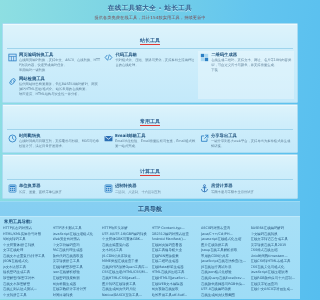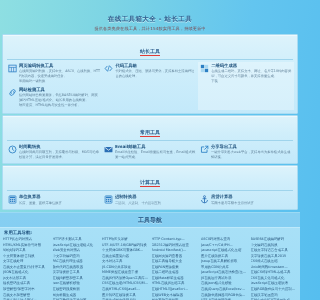--- a/index.html
+++ b/index.html
@@ -5,21 +5,21 @@
   html,body{margin:0;padding:0;}
   body{
     width:300px;height:300px;overflow:hidden;
     font-family:"DejaVu Sans","Liberation Sans",sans-serif;
     background:linear-gradient(100deg,#8edfe2 0%,#7ed5e4 28%,#63c5ef 68%,#56beef 100%);
     color:#2b4e66;
   }
   .page{width:300px;height:300px;position:relative;}
 
   
-  .masthead{padding:4px 0 2px;text-align:center;margin-top:11px;}
+  .masthead{padding:4px 0 2px;text-align:center;}
   .site-title{
     font-size:6.5px;font-weight:bold;color:#2f5f8e;letter-spacing:.4px;
     text-shadow:0 1px 0 rgba(255,255,255,.55);
   }
   .site-sub{font-size:4.2px;color:#7a4a52;margin-top:2px;letter-spacing:.1px;}
 
   
   .panel{
     margin:1px 2px 0;
     background:linear-gradient(180deg,#ddf3fb 0%,#cfeefb 40%,#c3e9fa 100%);

